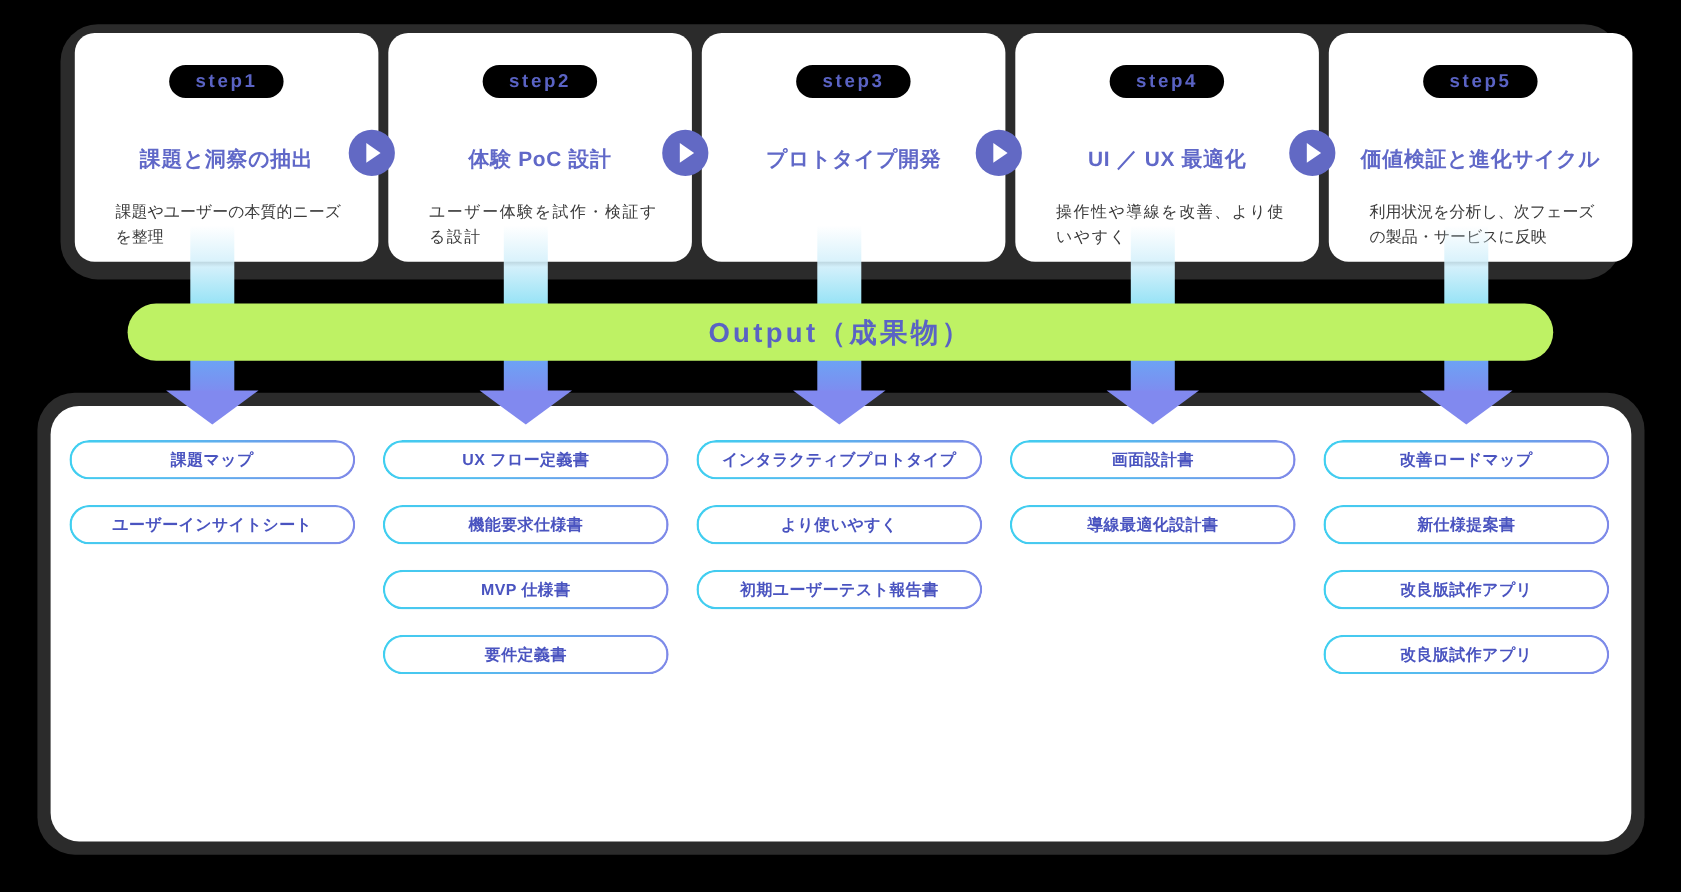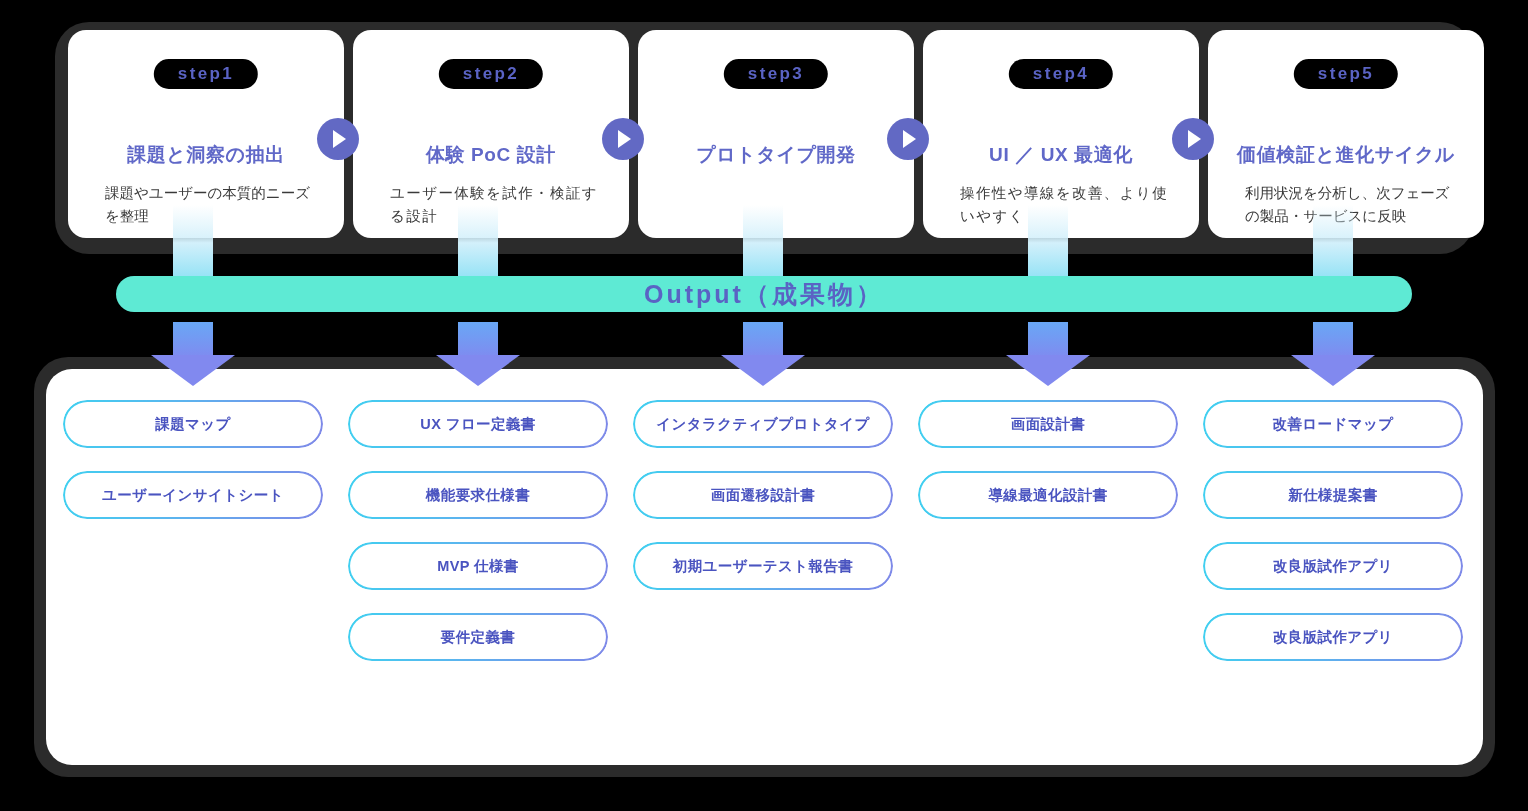--- a/index.html
+++ b/index.html
@@ -55,21 +55,21 @@
     color: #5a63c4;
     border-radius: 999px;
     padding: 6px 24px 7px;
     font-size: 17px;
     font-weight: bold;
     letter-spacing: 2.4px;
     line-height: 1;
   }
   .step-title {
     position: absolute;
-    top: 112px;
+    top: 102px;
     left: 0; right: 0;
     text-align: center;
     color: #6068c8;
     font-size: 19px;
     font-weight: bold;
     letter-spacing: 0.6px;
   }
   .step-desc {
     position: absolute;
     top: 152px;
@@ -108,22 +108,22 @@
     left: 16px; top: 12px;
     border-left: 13px solid #ffffff;
     border-top: 9px solid transparent;
     border-bottom: 9px solid transparent;
   }
 
   
   #output-bar {
     position: absolute;
     left: 116px; top: 276px;
-    width: 1296px; height: 36px;
-    background: #5eead4;
+    width: 1296px; height: 52px;
+    background: #bef264;
     border-radius: 999px;
     z-index: 4;
     display: flex;
     align-items: center;
     justify-content: center;
   }
   #output-label {
     color: #5a63c4;
     font-size: 25px;
     font-weight: bold;
@@ -155,21 +155,21 @@
 
   
   .out-col {
     position: absolute;
     top: 400px;
     width: 260px;
   }
   .pill {
     position: relative;
     width: 260px;
-    height: 48px;
+    height: 36px;
     margin-bottom: 23px;
     border-radius: 999px;
     background: #ffffff;
     display: flex;
     align-items: center;
     justify-content: center;
   }
   .pill::before {
     content: "";
     position: absolute;
@@ -285,21 +285,21 @@
       </div>
       <div class="pill">
         <span class="pill-label">要件定義書</span>
       </div>
     </div>
   <div class="out-col" style="left:633px;">
       <div class="pill">
         <span class="pill-label">インタラクティブプロトタイプ</span>
       </div>
       <div class="pill">
-        <span class="pill-label">画面遷移設計書</span>
+        <span class="pill-label">より使いやすく</span>
       </div>
       <div class="pill">
         <span class="pill-label">初期ユーザーテスト報告書</span>
       </div>
     </div>
   <div class="out-col" style="left:918px;">
       <div class="pill">
         <span class="pill-label">画面設計書</span>
       </div>
       <div class="pill">

